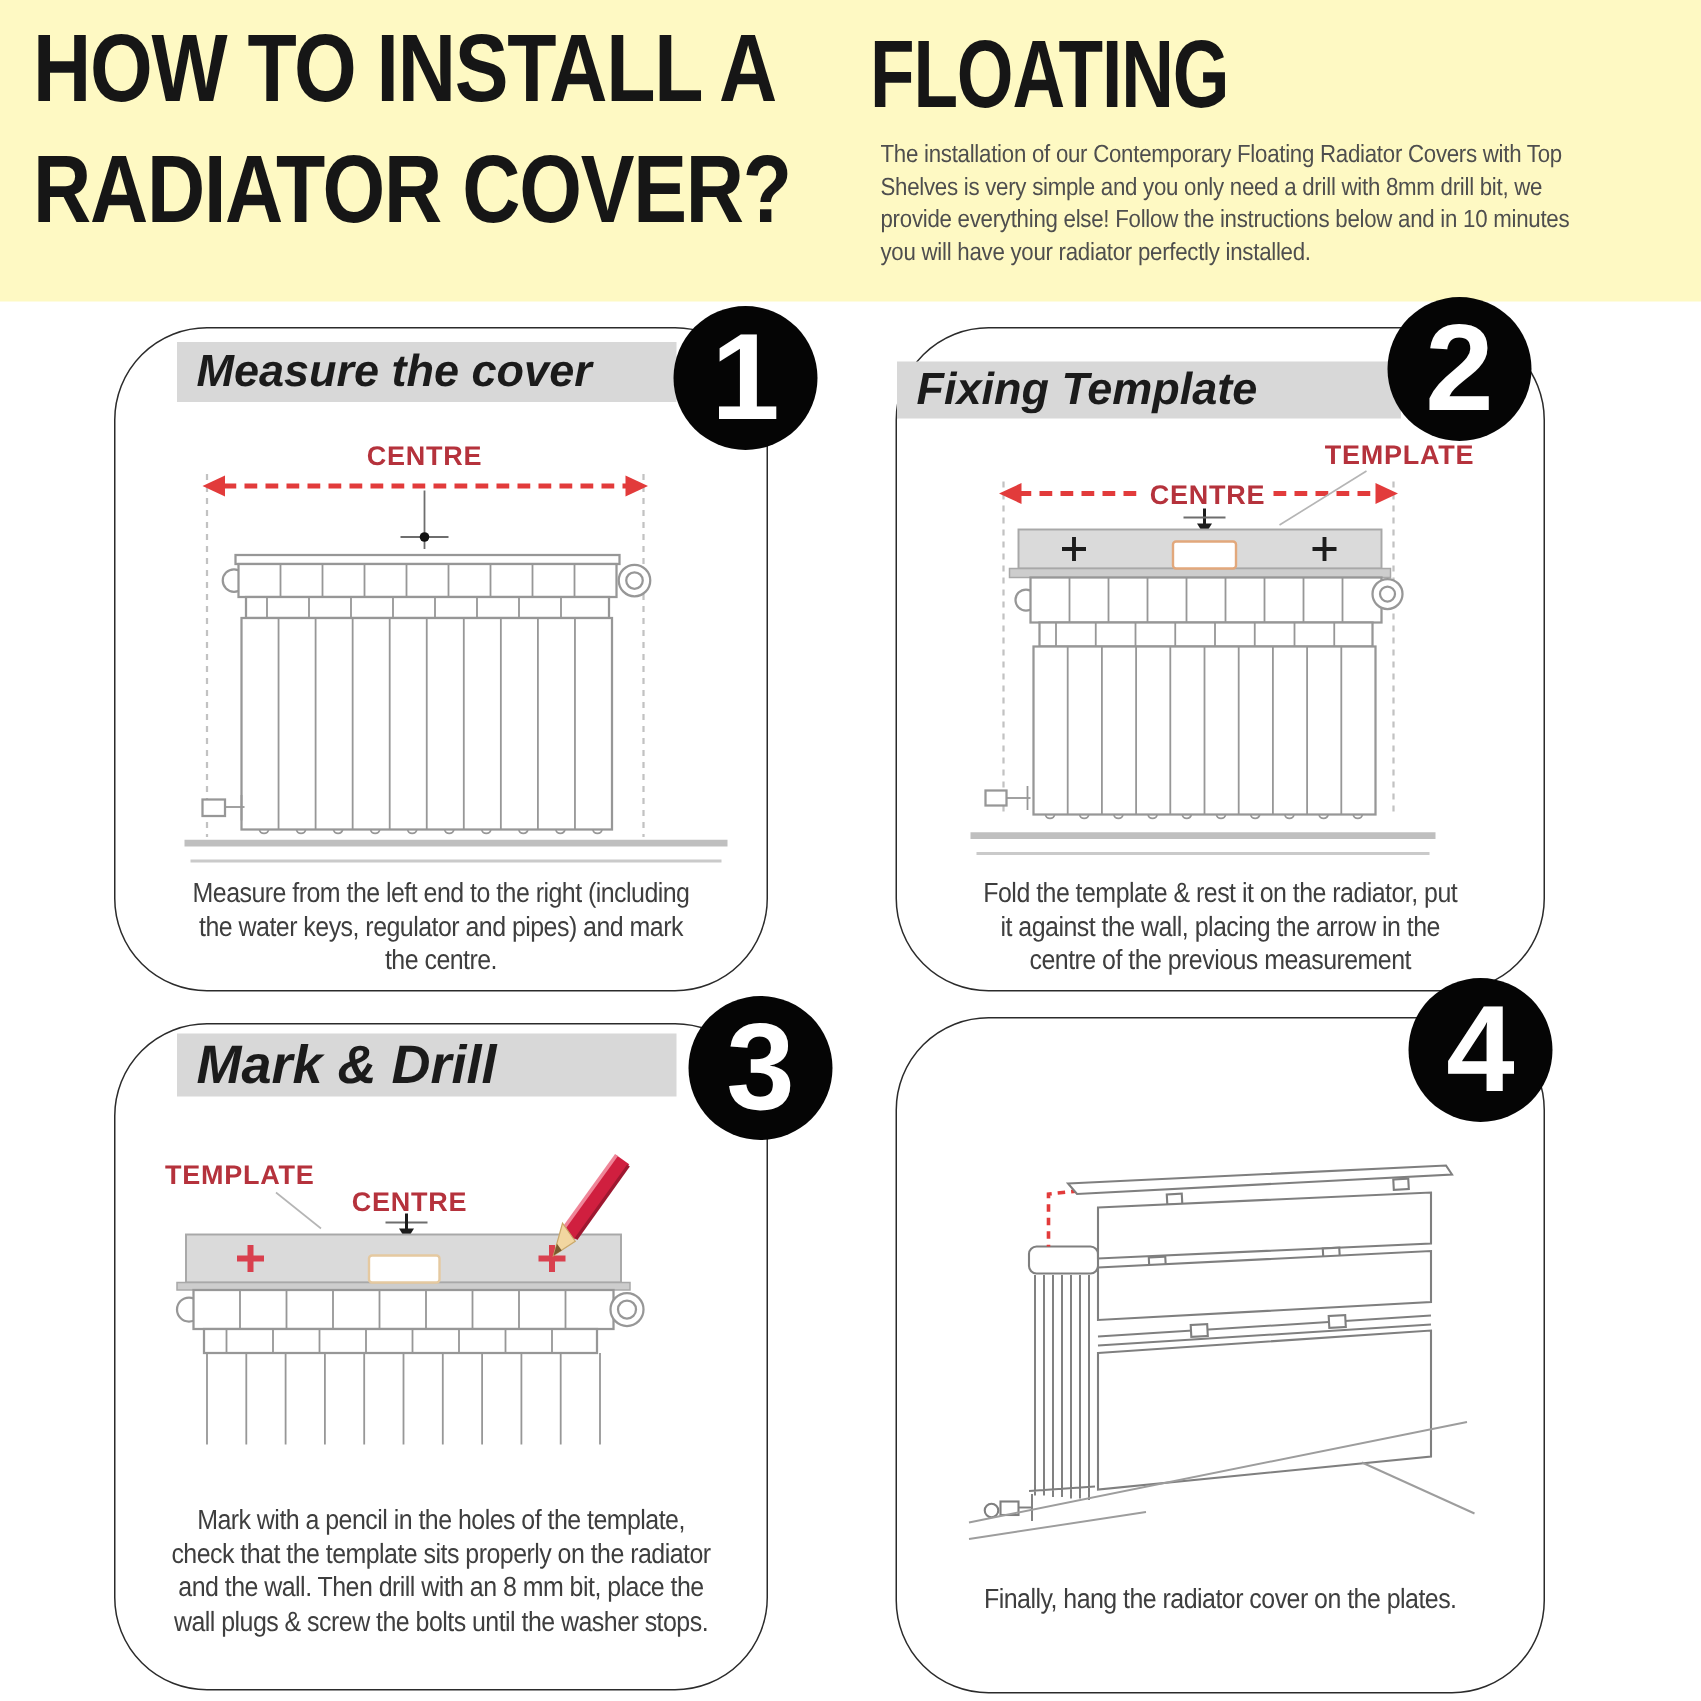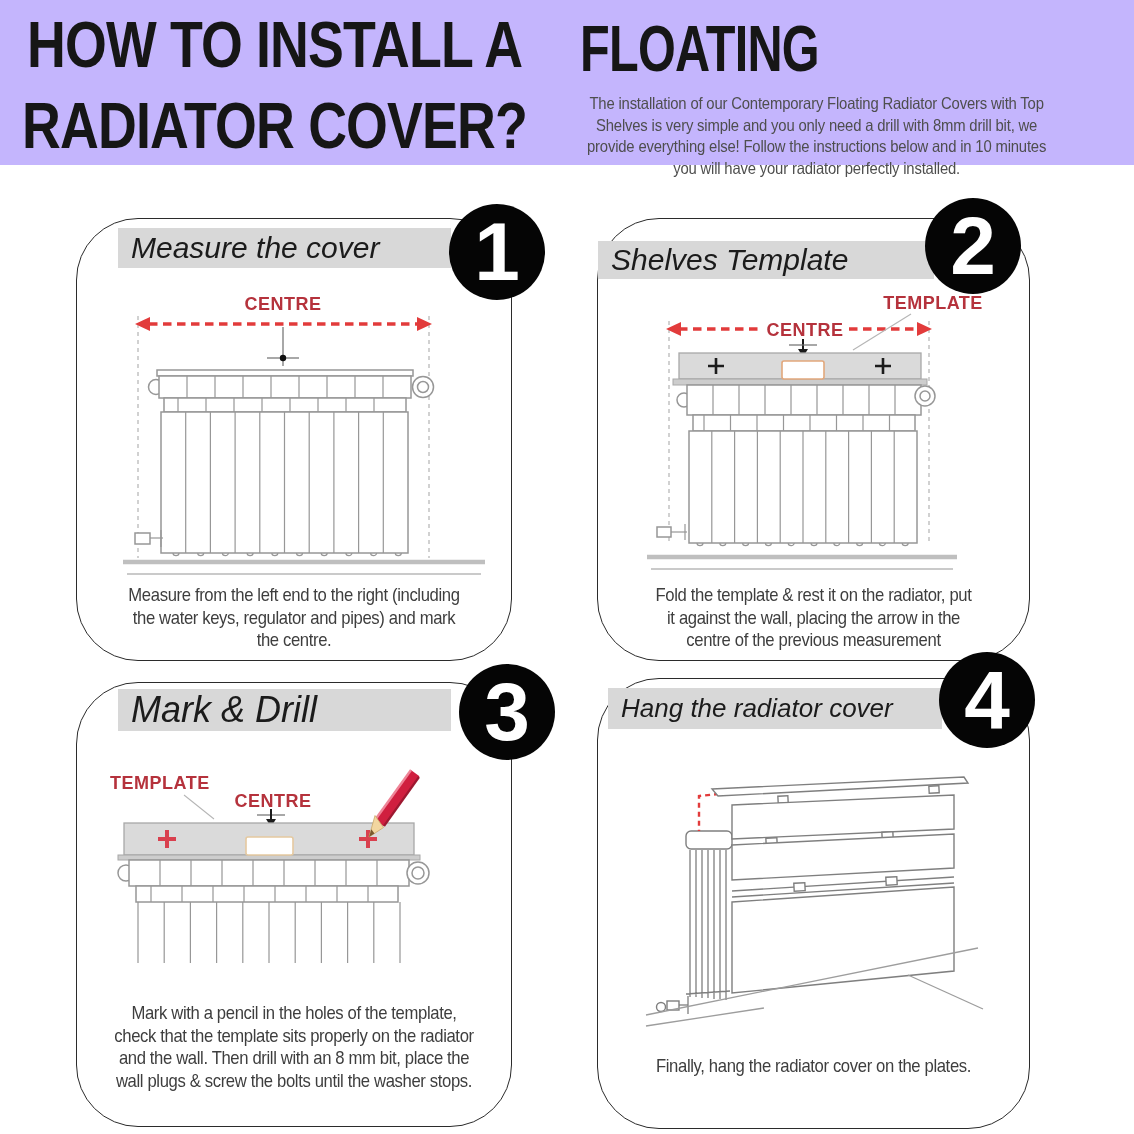--- a/index.html
+++ b/index.html
@@ -1,32 +1,32 @@
 <!DOCTYPE html>
 <html><head>
 <meta charset="utf-8">
 <style>
   html,body{margin:0;padding:0;background:#fff;}
   .canvas{position:relative;width:1134px;height:1134px;background:#ffffff;
           font-family:"Liberation Sans",sans-serif;overflow:hidden;}
   
-  .hdr{position:absolute;left:0;top:0;width:1134px;height:165px;background:#c4b5fd;text-align:center;}
+  .hdr{position:absolute;left:0;top:0;width:1134px;height:201px;background:#fef9c3;}
   .hdr-title{position:absolute;left:22px;top:5px;font-weight:700;font-size:64px;line-height:81px;
              color:#161616;letter-spacing:-1px;transform:scaleX(0.84);transform-origin:0 0;white-space:nowrap;}
   .hdr-floating{position:absolute;left:580px;top:14px;font-weight:700;font-size:64px;line-height:70px;
              color:#161616;letter-spacing:-1px;transform:scaleX(0.76);transform-origin:0 0;white-space:nowrap;}
   .intro{position:absolute;left:587px;top:93px;font-size:16.5px;line-height:21.5px;color:#4e4e4e;
              letter-spacing:-0.2px;transform:scaleX(0.9);transform-origin:0 0;white-space:nowrap;}
   
   .panel{position:absolute;background:#fff;border:1.6px solid #2b2b2b;border-radius:62px;}
   #p1{left:76px;top:218px;width:434px;height:441px;}
   #p2{left:597px;top:218px;width:431px;height:441px;}
   #p3{left:76px;top:682px;width:434px;height:443px;}
   #p4{left:597px;top:678px;width:431px;height:449px;}
-  .tbar{position:absolute;background:#d8d8d8;color:#1b1b1b;font-weight:400;font-style:italic;
+  .tbar{position:absolute;background:#d8d8d8;color:#1b1b1b;font-weight:700;font-style:italic;
         display:flex;align-items:center;padding-left:13px;box-sizing:border-box;}
   #t1{left:41px;top:9px;width:333px;height:40px;font-size:30px;}
   #t2{left:0;top:22px;width:336px;height:38px;font-size:30px;}
   #t3{left:41px;top:6px;width:333px;height:42px;font-size:36px;}
   #t4{left:10px;top:9px;width:334px;height:41px;font-size:26px;}
   .badge{position:absolute;width:96px;height:96px;border-radius:50%;background:#050505;color:#fff;
          display:flex;align-items:center;justify-content:center;font-size:82px;font-weight:700;z-index:5;}
   #b1{left:449px;top:204px;} #b2{left:925px;top:198px;} #b3{left:459px;top:664px;} #b4{left:939px;top:652px;}
   .caption{position:absolute;left:0;width:100%;text-align:center;color:#3e3e3e;font-size:18.5px;
            line-height:22.5px;letter-spacing:-0.4px;transform:scaleX(0.9);transform-origin:50% 0;}
@@ -116,21 +116,21 @@
     </svg>
     <div class="caption" id="c1">
       <div>Measure from the left end to the right (including</div>
       <div>the water keys, regulator and pipes) and mark</div>
       <div>the centre.</div>
     </div>
   </section>
 
   <section class="panel" id="p2">
     <div class="tbar" id="t2">
-      <span>Shelves Template</span>
+      <span>Fixing Template</span>
     </div>
     <svg class="illus" style="left:3px;top:74px;" width="420" height="290" viewBox="0 0 420 290">
       <g>
         <line class="guide" x1="68" y1="28" x2="68" y2="252"></line>
         <line class="guide" x1="328" y1="28" x2="328" y2="252"></line>
         <line class="meas" x1="78" y1="36" x2="160" y2="36"></line>
         <polygon class="meashead" points="65,36 80,29 80,43"></polygon>
         <line class="meas" x1="248" y1="36" x2="318" y2="36"></line>
         <polygon class="meashead" points="331,36 316,29 316,43"></polygon>
         <text class="redlbl" x="204" y="43" text-anchor="middle">CENTRE</text>
@@ -217,23 +217,20 @@
     </svg>
     <div class="caption" id="c3">
       <div>Mark with a pencil in the holes of the template,</div>
       <div>check that the template sits properly on the radiator</div>
       <div>and the wall. Then drill with an 8 mm bit, place the</div>
       <div>wall plugs &amp; screw the bolts until the washer stops.</div>
     </div>
   </section>
 
   <section class="panel" id="p4">
-    <div class="tbar" id="t4">
-      <span>Hang the radiator cover</span>
-    </div>
     <svg class="illus" style="left:48px;top:60px;" width="380" height="305" viewBox="0 0 380 305">
       <g>
         <rect class="p4f" x="40" y="92" width="46" height="18" rx="5"></rect>
         <path class="p4l" d="M44,111 V258 M50,111 V258 M56,111 V259 M62,111 V259 M68,111 V260 M74,111 V260 M80,111 V261 M40,255 L84,252"></path>
         <g>
           <circle class="p4f" cx="15" cy="268" r="4.5"></circle>
           <rect class="p4f" x="21" y="262" width="12" height="9"></rect>
           <line class="p4l" x1="33" y1="266" x2="42" y2="266"></line>
           <line class="p4l" x1="42" y1="257" x2="42" y2="275"></line>
         </g>

